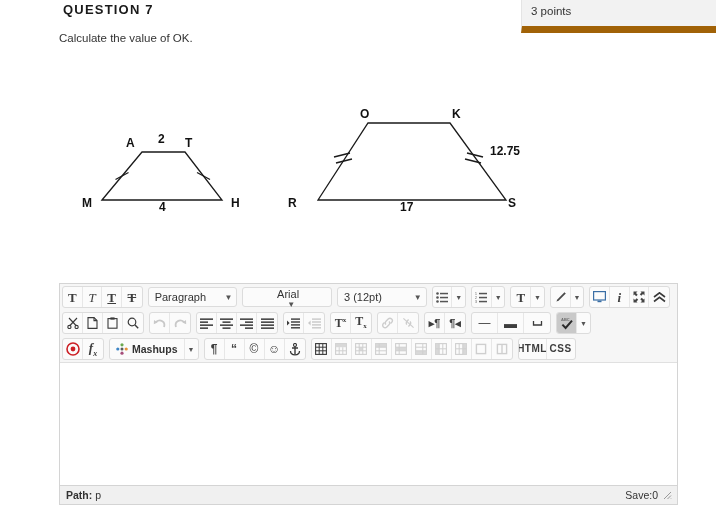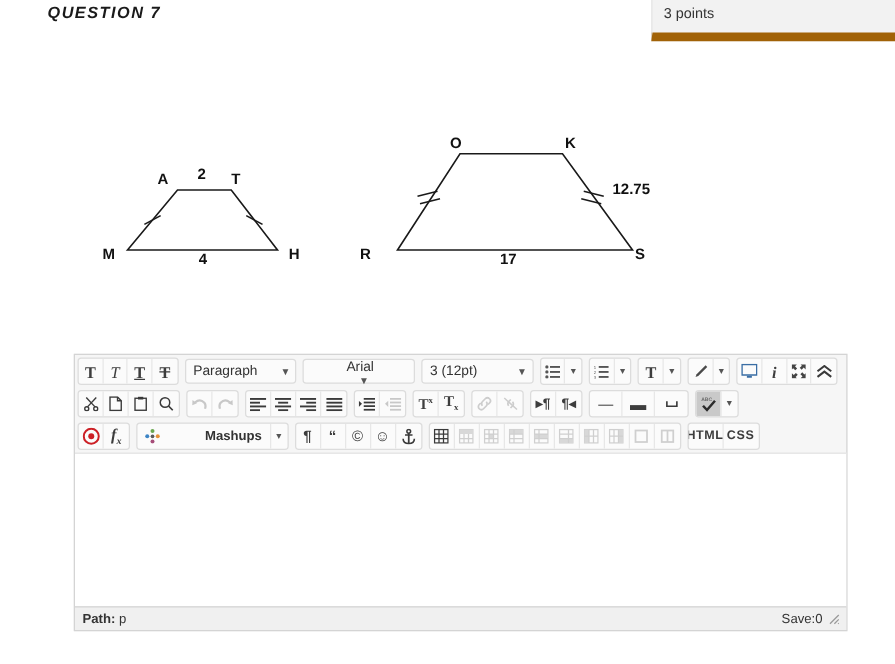--- a/index.html
+++ b/index.html
@@ -12,27 +12,26 @@
     position: relative;
     width: 716px;
     height: 531px;
     overflow: hidden;
     background: #ffffff;
   }
 
   
   .q-title {
     position: absolute;
-    left: 38px;
+    left: 63px;
     top: 2px;
     font-size: 13px;
     font-weight: bold;
     letter-spacing: 1.2px;
     color: #1a1a1a;
-    font-style: italic;
   }
   .q-prompt {
     position: absolute;
     left: 59px;
     top: 32px;
     font-size: 11.5px;
     color: #333333;
   }
   .points-box {
     position: absolute;
@@ -156,21 +155,20 @@
     display: flex;
     align-items: center;
     height: 20px;
     padding: 0 6px;
     font-size: 10.5px;
     font-weight: bold;
     color: #333;
     border-right: 1px solid #e7e7e7;
     cursor: pointer;
     white-space: nowrap;
-    gap: 32px;
   }
   .htmlcss {
     font-size: 10px;
     font-weight: bold;
     letter-spacing: 0.5px;
     width: 28px;
     color: #3d3d3d;
   }
   .editor-body {
     background: #ffffff;
@@ -199,20 +197,21 @@
     line-height: 10px;
   }
   svg { display: block; }
 </style>
 </head>
 <body>
 
 <div id="page">
 
   <div class="q-title">QUESTION 7</div>
+  <div class="q-prompt">Calculate the value of OK.</div>
 
   <div class="points-box">
     <span class="points-label">3 points</span>
   </div>
 
   <div class="figure-wrap">
     <svg width="716" height="130" viewBox="0 0 716 130">
 
       <g>
         <polygon points="102,105 142,57 185,57 222,105" fill="none" stroke="#1a1a1a" stroke-width="1.3"></polygon>

